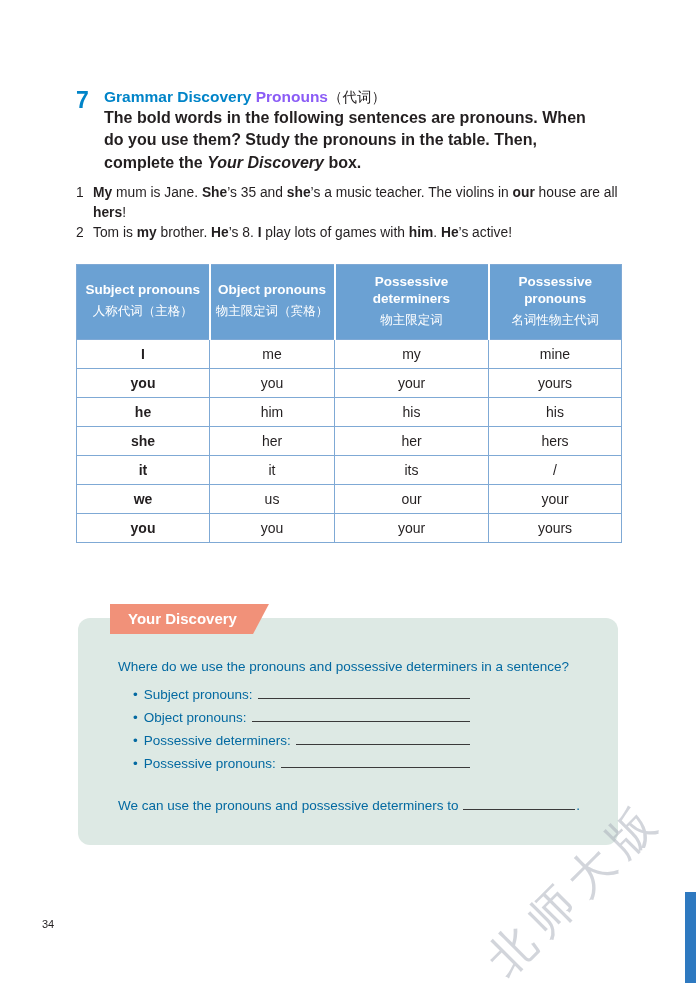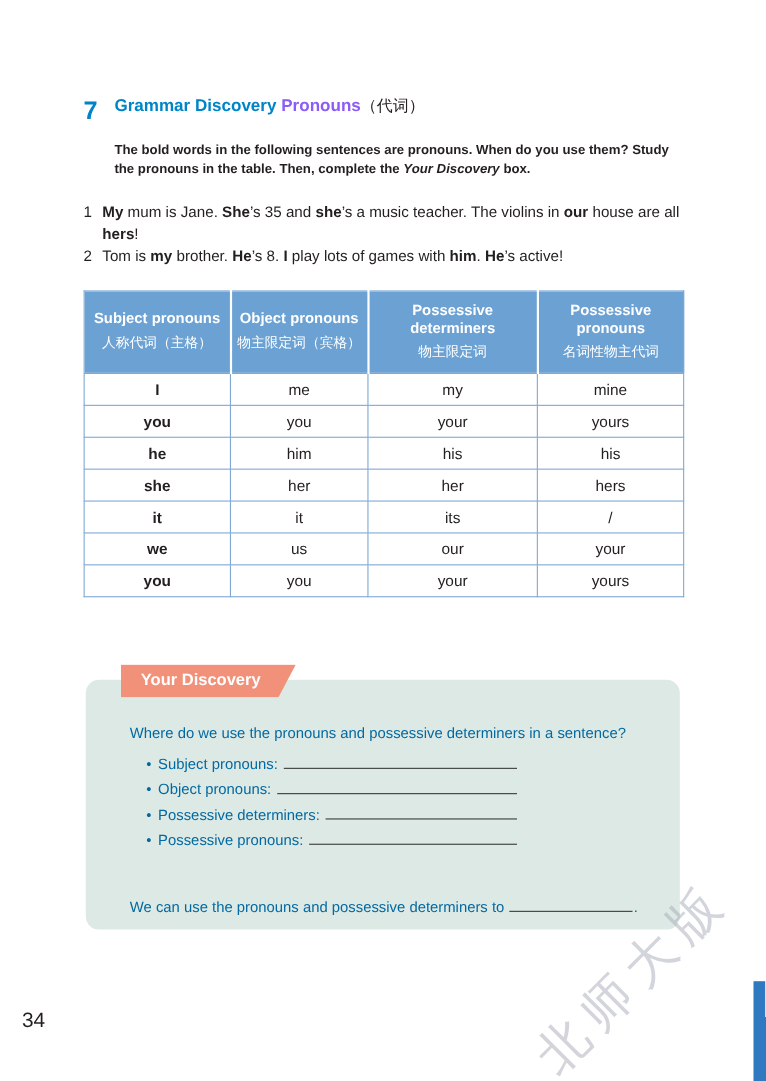--- a/index.html
+++ b/index.html
@@ -13,21 +13,21 @@
   .i { font-style:italic; }
 
   
   .sec-head { position:absolute; left:76px; top:88px; display:flex; width:536px; }
   .sec-num { color:#0084c8; font-size:23px; font-weight:700; width:28px; line-height:1.05; }
   .head-text { flex:1; }
   .title-line { font-size:15.5px; line-height:1.2; }
   .title-main { color:#0084c8; font-weight:700; }
   .title-topic { color:#8b5cf6; font-weight:700; }
   .title-topic-cn { color:#231f20; font-weight:400; font-size:14.5px; }
-  .instruction { font-size:12px; font-weight:700; line-height:1.42; margin-top:21px; width:505px; }
+  .instruction { font-size:16px; font-weight:700; line-height:1.42; margin-top:0; width:505px; }
 
   
   .sentences { position:absolute; left:76px; top:183px; width:546px; font-size:13.8px; line-height:1.45; }
   .sentence { display:flex; }
   .snum { width:17px; flex-shrink:0; }
   .stext { flex:1; }
 
   
   .pronoun-table { position:absolute; left:76px; top:264px; width:545px; border-collapse:collapse; table-layout:fixed; }
   .pronoun-table th {
@@ -55,33 +55,33 @@
     background:#f19179; color:#ffffff; font-weight:700; font-size:15px;
     padding:6px 32px 0 18px;
     clip-path:polygon(0 0, 100% 0, 90% 100%, 0 100%);
   }
   .disc-content { padding:40px 36px 0 40px; font-size:13.5px; color:#0369a1; }
   .disc-question { line-height:1.3; }
   .bullets { margin-top:3px; }
   .bullet-row { display:flex; align-items:flex-end; margin-left:15px; width:337px; height:23px; }
   .dot { margin-right:6px; }
   .blank { flex:1; border-bottom:1.3px solid #3a3a3a; margin:0 0 3px 5px; }
-  .conclusion { margin-top:46px; }
+  .conclusion { margin-top:27px; }
   .blank-inline { display:inline-block; width:112px; height:12px; border-bottom:1.3px solid #3a3a3a; margin:0 1px; }
 
   
   .footer-row { position:absolute; left:78px; top:862px; display:flex; align-items:center; width:548px; }
   .badge {
     background:#1d5ba4; color:#ffffff; font-size:13px; line-height:1;
     padding:5px 13px 6px; border-radius:11px; white-space:nowrap;
   }
   .ref { color:#1d5ba4; font-size:13.5px; margin-left:14px; white-space:nowrap; }
   .hand { margin-right:6px; font-size:14px; }
 
-  .page-num { position:absolute; left:20px; top:918px; font-size:19px; color:#231f20; }
+  .page-num { position:absolute; left:42px; top:918px; font-size:11px; color:#231f20; }
   .edge-bar { position:absolute; right:0; top:892px; width:11px; height:91px; background:#2e79c0; }
   .watermark {
     position:absolute; left:455px; top:838px; width:280px;
     transform:rotate(-45deg); transform-origin:center;
     font-size:46px; letter-spacing:10px; color:#a7acb8; opacity:0.5;
     pointer-events:none; white-space:nowrap;
   }
 </style>
 </head>
 <body>

